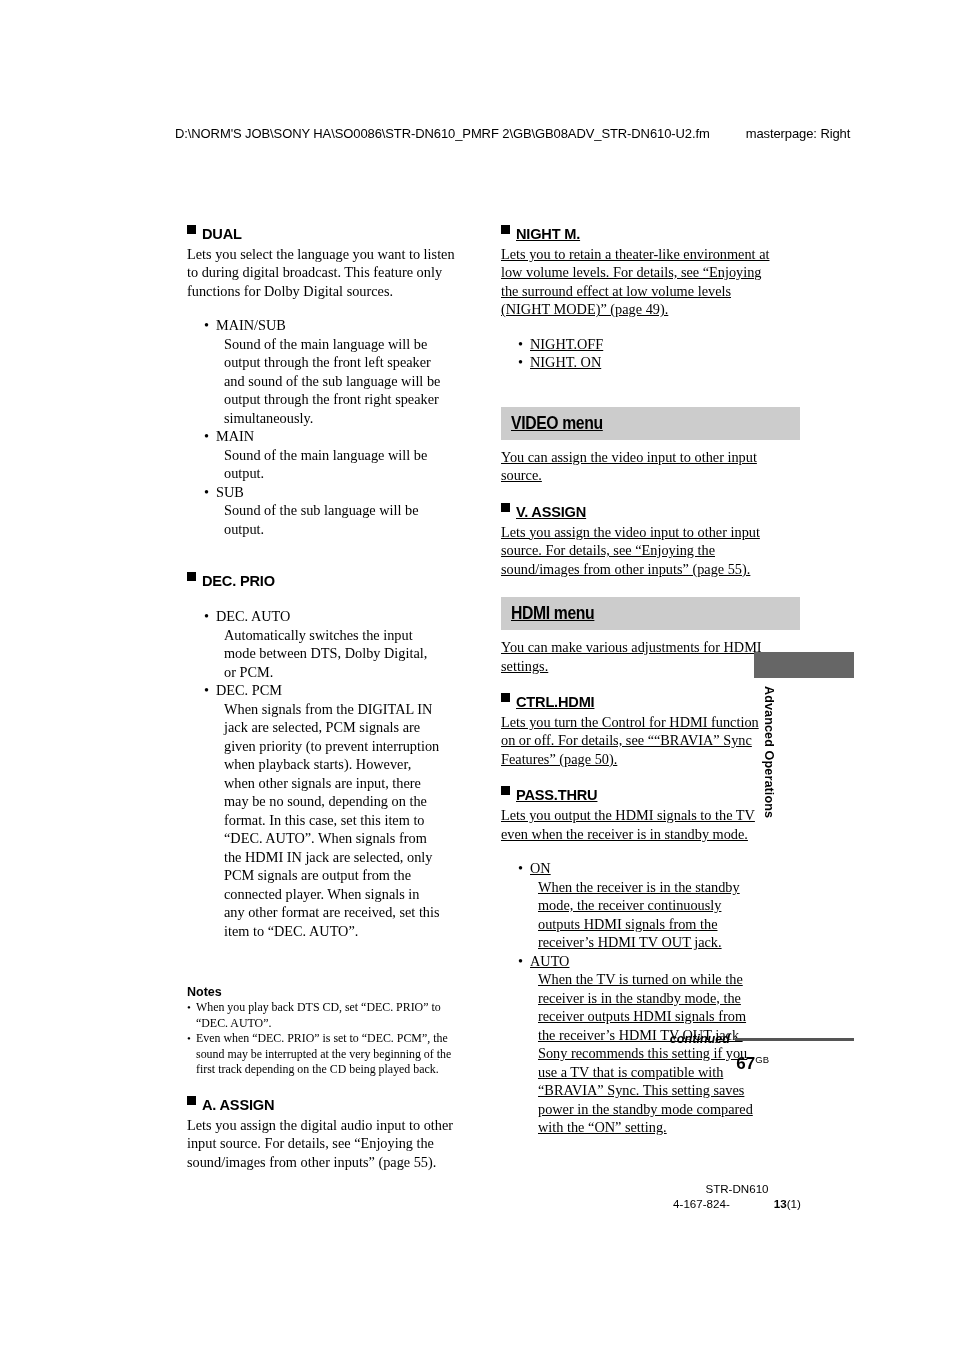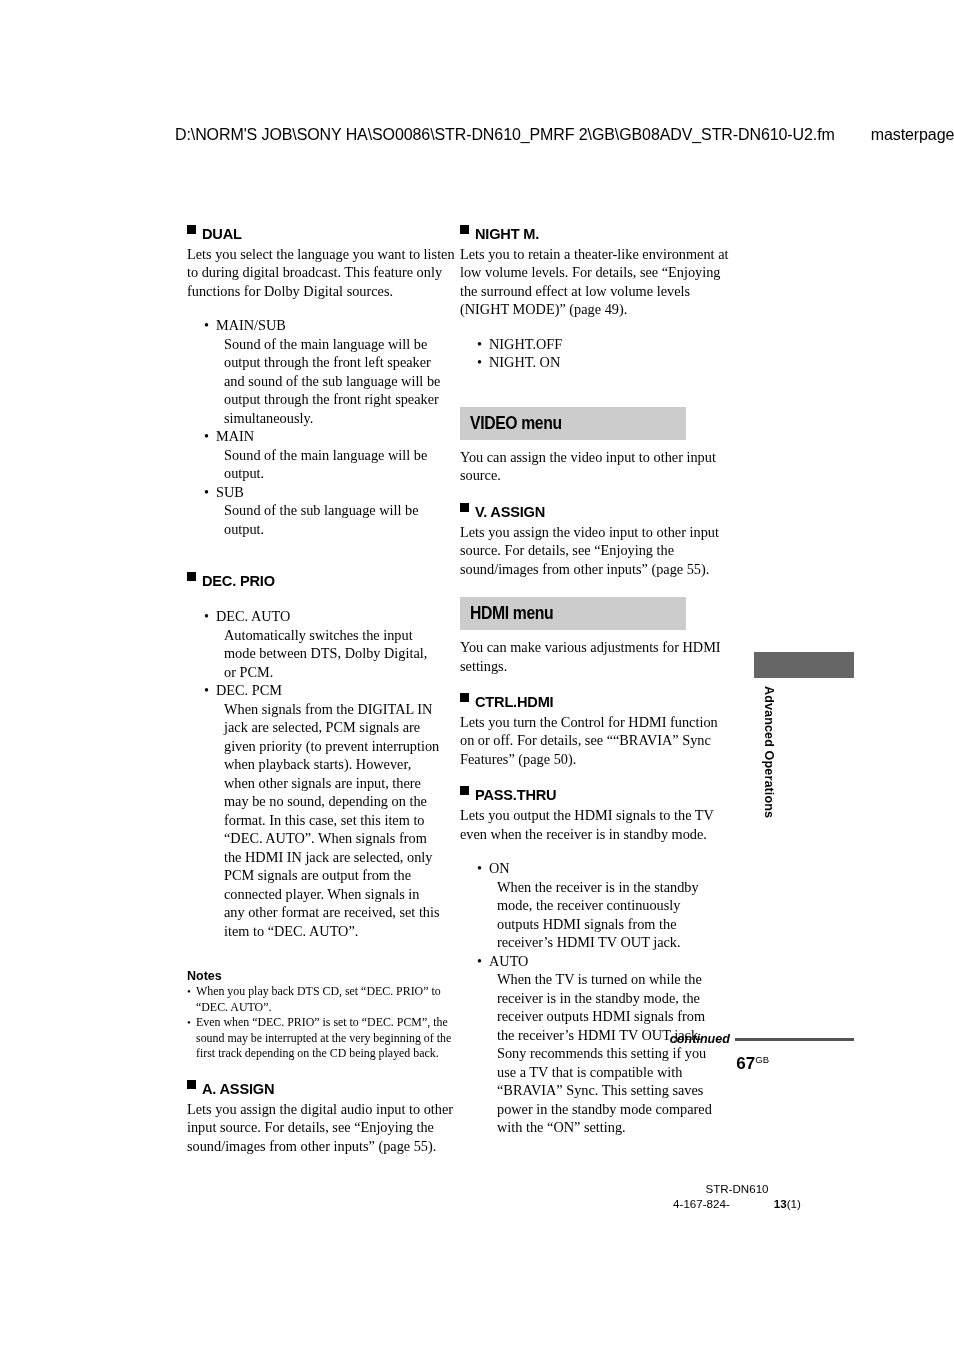--- a/index.html
+++ b/index.html
@@ -18,40 +18,40 @@
 
   
   #doc-header {
     position: absolute;
     left: 175px;
     top: 126px;
     width: 660px;
     display: flex;
     align-items: baseline;
     font-family: "Liberation Sans", "DejaVu Sans", sans-serif;
-    font-size: 16px;
+    font-size: 13px;
     letter-spacing: -0.1px;
   }
   #doc-header .path {
     white-space: nowrap;
   }
   #doc-header .masterpage {
     font-weight: normal;
     margin-left: 36px;
     white-space: nowrap;
   }
 
   
   .column {
     position: absolute;
     top: 226px;
     width: 270px;
   }
   #left-column  { left: 187px; }
-  #right-column { left: 460px; }
+  #right-column { left: 501px; text-decoration: underline; }
 
   
   .section-heading {
     font-family: "Liberation Sans", "DejaVu Sans", sans-serif;
     font-weight: bold;
     font-size: 14.6px;
     letter-spacing: -0.2px;
     margin: 0 0 1px 0;
     line-height: 1.22;
     display: flex;
@@ -95,21 +95,21 @@
   }
   ul.opt-list > li .sub {
     display: block;
     padding-left: 8px;
   }
 
   
   .menu-bar {
     background: #cccccc;
     height: 33px;
-    width: 226px;
+    width: 299px;
     display: flex;
     align-items: center;
     box-sizing: border-box;
     padding-left: 10px;
     margin: 0;
   }
   .menu-bar span {
     font-family: "Liberation Sans", "DejaVu Sans", sans-serif;
     font-weight: bold;
     font-size: 17.5px;
@@ -117,21 +117,21 @@
     transform: scaleX(0.90);
     transform-origin: left center;
     display: inline-block;
   }
 
   
   .notes-title {
     font-family: "Liberation Sans", "DejaVu Sans", sans-serif;
     font-weight: bold;
     font-size: 12.5px;
-    margin: 0 0 1px 0;
+    margin: 16px 0 1px 0;
   }
   ul.notes-list {
     list-style: none;
     margin: 0;
     padding: 0;
   }
   ul.notes-list > li {
     position: relative;
     padding-left: 9px;
     font-size: 11.9px;

